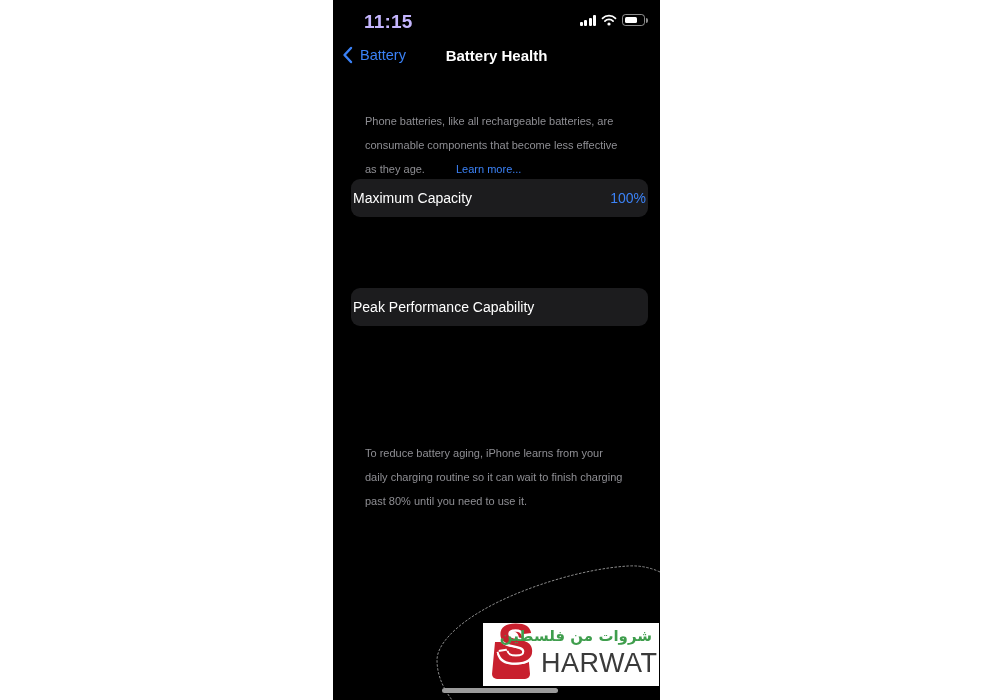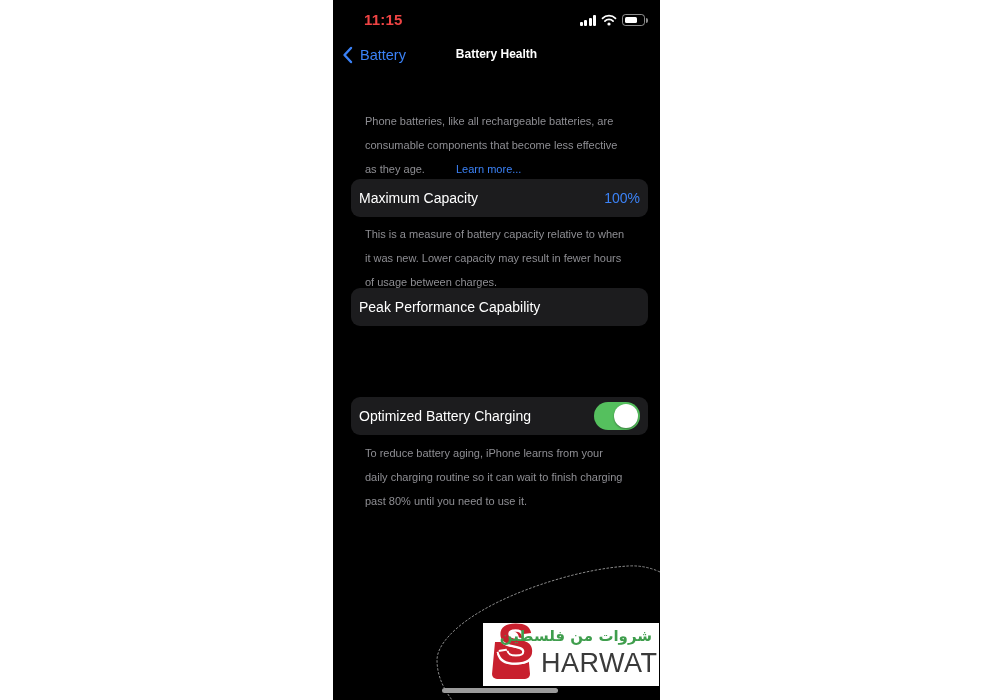--- a/index.html
+++ b/index.html
@@ -2,43 +2,43 @@
 <html><head>
 <meta charset="utf-8">
 <style>
   html,body{margin:0;padding:0;background:#fff;overflow:hidden;}
   *{box-sizing:border-box;}
   body{font-family:"Liberation Sans","DejaVu Sans",sans-serif;}
   .canvas{position:relative;width:1000px;height:700px;background:#fff;margin:0 auto;overflow:hidden;}
   .phone{position:absolute;left:333px;top:0;width:327px;height:700px;background:#000;overflow:hidden;}
 
   
-  .time{position:absolute;left:31px;top:11px;font-size:15px;font-weight:700;color:#ef4444;letter-spacing:.2px;}
+  .time{position:absolute;left:31px;top:11px;font-size:19px;font-weight:700;color:#c4b5fd;letter-spacing:.2px;}
   .status-icons{position:absolute;right:15px;top:14px;display:flex;align-items:center;gap:5px;height:12px;}
   .sig{display:flex;align-items:flex-end;gap:1.5px;height:11px;}
   .sig span{display:block;width:3px;background:#fff;border-radius:1px;}
   .sig .b1{height:4px;}.sig .b2{height:6px;}.sig .b3{height:8px;}.sig .b4{height:10.5px;}
   .battery{position:relative;width:23px;height:11.5px;border:1px solid rgba(255,255,255,.55);border-radius:3.5px;padding:1.5px;}
   .battery .fill{height:100%;width:68%;background:#fff;border-radius:1.5px;}
   .battery .cap{position:absolute;right:-3.5px;top:3.2px;width:2px;height:4.5px;background:rgba(255,255,255,.55);border-radius:0 2px 2px 0;}
 
   
   .back{position:absolute;left:9px;top:46px;display:flex;align-items:center;gap:7px;color:#3b82f7;font-size:14.5px;cursor:pointer;}
-  .nav-title{position:absolute;left:0;top:47px;width:100%;text-align:center;color:#fff;font-size:12px;font-weight:700;}
+  .nav-title{position:absolute;left:0;top:47px;width:100%;text-align:center;color:#fff;font-size:15px;font-weight:700;}
 
   
   .note{position:absolute;left:32px;width:288px;margin:0;font-size:11px;line-height:24px;color:#8e8e93;white-space:pre-line;}
   .intro{top:109px;}
   .f1{top:222px;}
   .f2{top:332px;}
   .f3{top:441px;}
   .link{color:#3b82f7;text-decoration:none;cursor:pointer;padding-left:28px;}
 
   
-  .card{position:absolute;left:18px;width:297px;height:38px;background:#1c1c1e;border-radius:9px;display:flex;align-items:center;justify-content:space-between;padding:0 8px;}
+  .card{position:absolute;left:18px;width:297px;height:38px;background:#1c1c1e;border-radius:9px;display:flex;align-items:center;justify-content:space-between;padding:0 2px;}
   .c1{top:179px;}
   .c2{top:288px;}
   .c3{top:397px;}
   .card .title{color:#fff;font-size:14px;}
   .card .value{color:#3b82f6;font-size:14px;}
 
   
   .toggle{position:relative;width:46px;height:28px;border-radius:14px;background:#55c05e;cursor:pointer;flex:none;}
   .toggle .knob{position:absolute;top:2px;right:2px;width:24px;height:24px;border-radius:50%;background:#fff;box-shadow:0 1px 2px rgba(0,0,0,.35);}
 
@@ -90,34 +90,25 @@
     </div>
 
     <p class="note intro"><span>Phone batteries, like all rechargeable batteries, are
 consumable components that become less effective
 as they age.</span> <a class="link">Learn more...</a></p>
 
     <div class="card c1">
       <span class="title">Maximum Capacity</span>
       <span class="value">100%</span>
     </div>
-    <p class="note f1">This is a measure of battery capacity relative to when
-it was new. Lower capacity may result in fewer hours
-of usage between charges.</p>
 
     <div class="card c2">
       <span class="title">Peak Performance Capability</span>
     </div>
 
-    <div class="card c3">
-      <span class="title">Optimized Battery Charging</span>
-      <div class="toggle">
-        <div class="knob"></div>
-      </div>
-    </div>
     <p class="note f3">To reduce battery aging, iPhone learns from your
 daily charging routine so it can wait to finish charging
 past 80% until you need to use it.</p>
 
     <svg class="curve" viewBox="0 0 327 160">
       <path d="M 327 32 Q 312 25 295 26 C 248 29 188 48 150 70 C 122 86 104 105 104 120 C 104 135 110 148 119 160" fill="none" stroke="#9a9a9a" stroke-width="0.9" stroke-dasharray="2.5,1.5"></path>
     </svg>
 
     <div class="logo-box">
       <svg class="logo-bag" width="50" height="58" viewBox="0 0 50 58">

